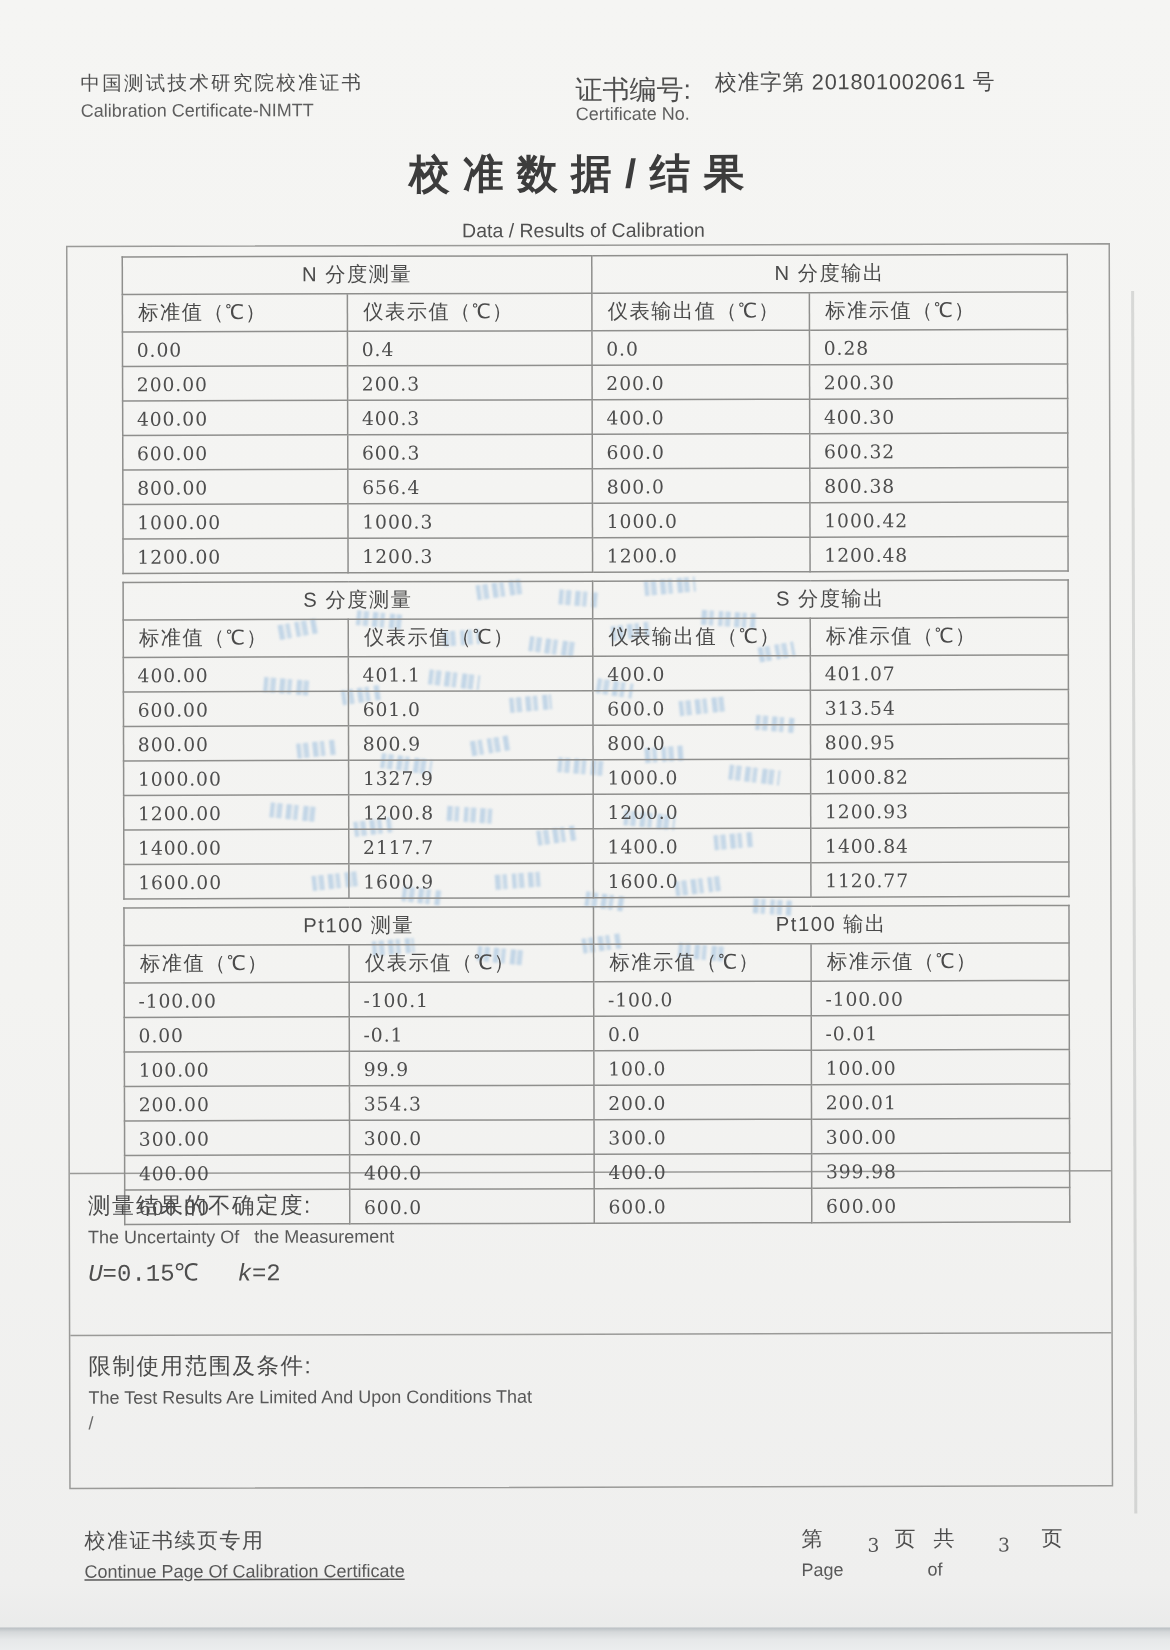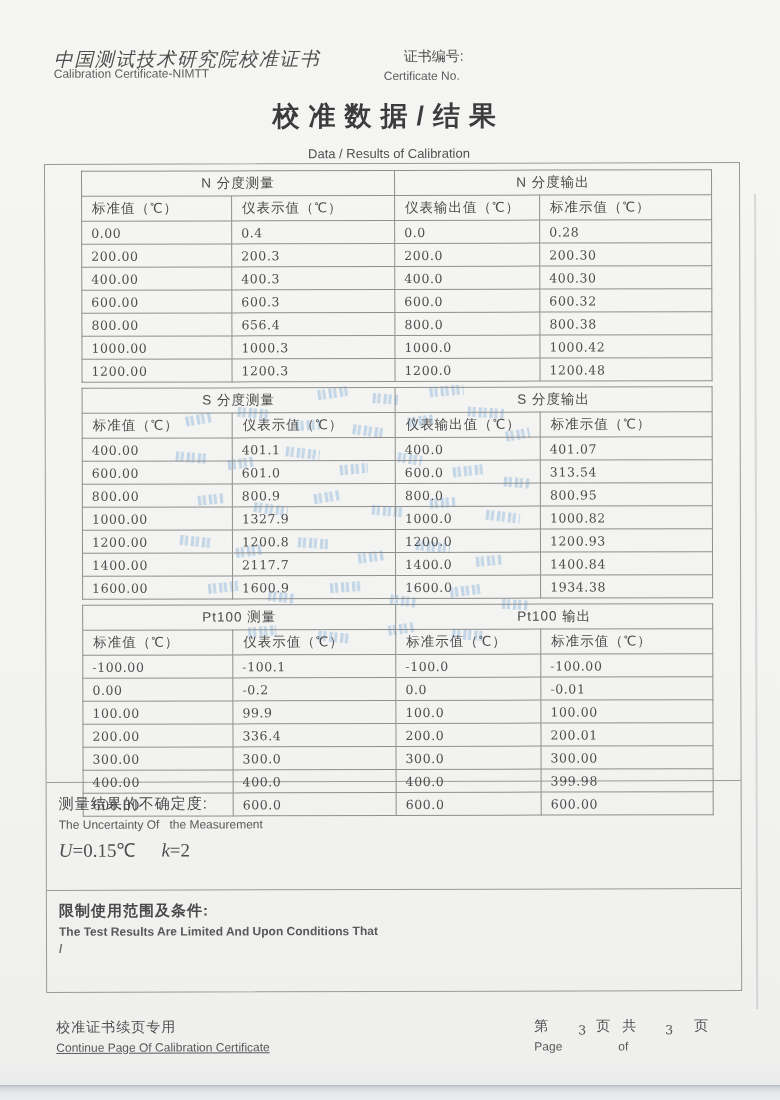--- a/index.html
+++ b/index.html
@@ -9,23 +9,23 @@
     background:#e8e8e6;
   }
   .page{
     position:relative;width:780px;height:1100px;
     background:linear-gradient(180deg,#f5f5f3 0%,#f3f3f1 60%,#efefee 96%,#e8e9e9 100%);
     color:#4a4a4a;
   }
   .content{position:absolute;inset:0;transform:rotate(-0.15deg);}
 
   
-  .org{position:absolute;left:55px;top:46px;font-size:19px;letter-spacing:1.5px;color:#4e4e4e;font-style:italic;}
+  .org{position:absolute;left:55px;top:46px;font-size:13px;letter-spacing:1.5px;color:#4e4e4e;}
   .org-en{position:absolute;left:55px;top:66px;font-size:12px;color:#5e5e5e;}
-  .certno-label{position:absolute;left:385px;top:48px;font-size:14px;color:#4e4e4e;margin-left:20px;}
+  .certno-label{position:absolute;left:385px;top:48px;font-size:18px;color:#4e4e4e;}
   .certno-en{position:absolute;left:385px;top:69px;font-size:12px;color:#5e5e5e;}
   .certno-value{position:absolute;left:478px;top:46px;font-size:14.5px;color:#4a4a4a;letter-spacing:.5px;}
 
   .title-cn{position:absolute;left:0;top:98px;width:780px;text-align:center;
     font-size:27px;font-weight:600;letter-spacing:9px;color:#3c3c3c;}
   .title-en{position:absolute;left:0;top:146px;width:780px;text-align:center;
     font-size:13px;color:#505050;}
 
   
   .frame{position:absolute;left:45px;top:163px;width:694px;height:827px;
@@ -51,25 +51,25 @@
   .stamp{position:absolute;left:168px;top:386px;width:380px;height:262px;pointer-events:none;}
   .wm{position:absolute;height:10px;opacity:.6;filter:blur(.7px);
     background:repeating-linear-gradient(90deg,
       rgba(118,168,214,.65) 0 3px, rgba(118,168,214,.15) 3px 5px,
       rgba(118,168,214,.6) 5px 8px, rgba(118,168,214,0) 8px 11px);}
 
   
   .sec-cn{font-size:15px;color:#4a4a4a;letter-spacing:1px;}
   .sec-en{font-size:12px;color:#585858;margin-top:4px;white-space:pre;}
   .uncert{position:absolute;left:58px;top:794px;}
-  .uncert-val{margin-top:5px;font-size:19px;color:#4e4e4e;
-    font-family:Liberation Serif, serif;}
+  .uncert-val{margin-top:5px;font-size:16px;color:#4e4e4e;
+    font-family:Liberation Mono, monospace;}
   .uncert-val .sym{font-style:italic;}
   .uncert-val .gap{display:inline-block;width:26px;}
-  .limits{position:absolute;left:58px;top:901px;font-weight:bold;}
+  .limits{position:absolute;left:58px;top:901px;}
   .limits-slash{margin-top:3px;font-size:12px;color:#6a6a6a;}
 
   
   .foot-left-cn{position:absolute;left:55px;top:1018px;font-size:14px;color:#4e4e4e;letter-spacing:1px;}
   .foot-left-en{position:absolute;left:55px;top:1040px;font-size:12px;color:#585858;text-decoration:underline;}
   .foot-page{position:absolute;left:533px;top:1018px;width:210px;height:46px;font-size:14px;color:#4e4e4e;}
   .foot-page .p{position:absolute;top:0;}
   .foot-page .num{font-family:"DejaVu Serif","Liberation Serif",serif;font-size:12.5px;top:5px;color:#555;}
   .foot-page .en{position:absolute;top:22px;font-size:12px;color:#585858;}
 
@@ -82,20 +82,21 @@
 </head>
 <body>
 
 <div class="page">
   <div class="content">
 
     <div class="org">中国测试技术研究院校准证书</div>
     <div class="org-en">Calibration Certificate-NIMTT</div>
     <div class="certno-label">证书编号:</div>
     <div class="certno-en">Certificate No.</div>
+    <div class="certno-value">校准字第 201801002061 号</div>
 
     <div class="title-cn">校准数据/结果</div>
     <div class="title-en">Data / Results of Calibration</div>
 
     <div class="frame">
       <div class="divider div1"></div>
       <div class="divider div2"></div>
     </div>
 
     <div class="stamp">
@@ -254,21 +255,21 @@
             <tr>
               <td>1400.00</td>
               <td>2117.7</td>
               <td>1400.0</td>
               <td>1400.84</td>
             </tr>
             <tr>
               <td>1600.00</td>
               <td>1600.9</td>
               <td>1600.0</td>
-              <td>1934.38</td>
+              <td>1120.77</td>
             </tr>
           </tbody>
         </table>
         <table class="ctable">
           <colgroup>
             <col style="width: 150px;">
             <col style="width: 163px;">
             <col style="width: 145px;">
             <col style="width: 172px;">
           </colgroup>
@@ -284,33 +285,33 @@
               <th class="colhead">标准示值（℃）</th>
             </tr>
             <tr>
               <td>-100.00</td>
               <td>-100.1</td>
               <td>-100.0</td>
               <td>-100.00</td>
             </tr>
             <tr>
               <td>0.00</td>
-              <td>-0.2</td>
+              <td>-0.1</td>
               <td>0.0</td>
               <td>-0.01</td>
             </tr>
             <tr>
               <td>100.00</td>
               <td>99.9</td>
               <td>100.0</td>
               <td>100.00</td>
             </tr>
             <tr>
               <td>200.00</td>
-              <td>336.4</td>
+              <td>354.3</td>
               <td>200.0</td>
               <td>200.01</td>
             </tr>
             <tr>
               <td>300.00</td>
               <td>300.0</td>
               <td>300.0</td>
               <td>300.00</td>
             </tr>
             <tr>

